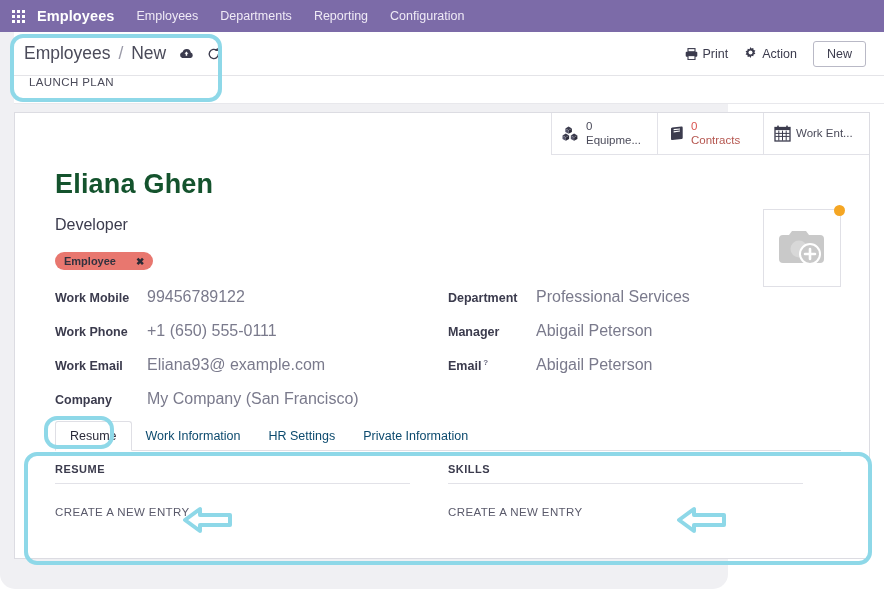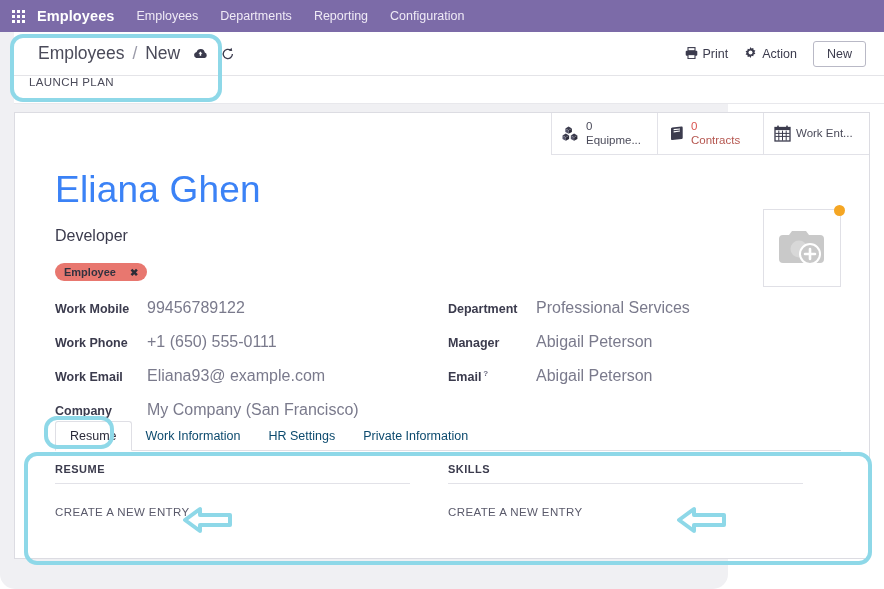--- a/index.html
+++ b/index.html
@@ -21,26 +21,26 @@
   .apps-grid i { display: block; width: 3px; height: 3px; background: #fff; }
   .brand { color: #fff; font-size: 14.5px; font-weight: bold; letter-spacing: .1px; margin-right: 22px; }
   .navitem { color: #efeaf6; font-size: 12.5px; margin-right: 22px; white-space: nowrap; }
 
   
   .cp {
     position: absolute; left: 14px; top: 32px; width: 870px; height: 44px;
     background: #fff; border-bottom: 1px solid #e4e4e8;
     display: flex; align-items: center;
   }
-  .breadcrumb { display: flex; align-items: center; padding-left: 24px; }
+  .breadcrumb { display: flex; align-items: center; padding-left: 10px; }
   .bc-text { font-size: 17.5px; color: #4b4b5a; font-weight: 300; white-space: nowrap; }
   .bc-text .sep { color: #9a9aa8; margin: 0 3px; }
   .bc-icon { margin-left: 13px; display: flex; align-items: center; color: #3b3b4d; }
   .cp-right { margin-left: auto; display: flex; align-items: center; padding-right: 18px; gap: 16px; }
-  .cp-btn { display: flex; align-items: flex-start; gap: 5px; font-size: 12.5px; color: #3b3b4d; }
+  .cp-btn { display: flex; align-items: center; gap: 5px; font-size: 12.5px; color: #3b3b4d; }
   .new-btn {
     border: 1px solid #b9b9c6; border-radius: 3px; padding: 5px 13px;
     font-size: 12.5px; color: #3b3b4d; background: #fff;
   }
 
   
   .lp {
     position: absolute; left: 14px; top: 76px; width: 870px; height: 28px;
     background: #fff; border-bottom: 1px solid #e8e8ec; display: flex; align-items: flex-start;
   }
@@ -56,24 +56,24 @@
   .statbar { position: absolute; right: 0; top: 0; display: flex; height: 42px; }
   .stat { display: flex; align-items: center; gap: 5px; padding: 0 10px;
     border-left: 1px solid #e2e2e8; border-bottom: 1px solid #e2e2e8; min-width: 106px; }
   .stat-ic { color: #3b3b4d; display: flex; align-items: center; }
   .stat-tx { line-height: 1.15; font-size: 11.5px; color: #4b4b5a; white-space: nowrap; }
   .stat-tx .num { color: #d9534f; }
   .statbar .stat:last-child { border-right: 0; }
 
   
   .fbody { position: absolute; left: 0; top: 42px; right: 0; bottom: 0; padding: 14px 28px 0 40px; }
-  .emp-name { font-size: 37px; font-weight: 400; color: #3b82f6; letter-spacing: .2px; }
+  .emp-name { font-size: 27px; font-weight: 700; color: #14532d; letter-spacing: .2px; }
   .emp-job { font-size: 16px; font-weight: 300; color: #3b3b4d; margin-top: 16px; }
   .tag {
-    display: inline-flex; align-items: center; gap: 14px; margin-top: 18px;
+    display: inline-flex; align-items: center; gap: 20px; margin-top: 18px;
     background: #e8776f; color: #32323f; font-size: 11px; font-weight: bold;
     border-radius: 11px; padding: 3px 9px;
   }
   .tag .x { font-size: 10px; color: #2b2b36; }
 
   .cols { display: flex; margin-top: 18px; }
   .col { width: 410px; }
   .frow { display: flex; align-items: baseline; margin-bottom: 16px; }
   .flabel { font-size: 12.5px; font-weight: bold; color: #3b3b4d; width: 92px; flex: none; }
   .col.right .flabel { width: 88px; }

